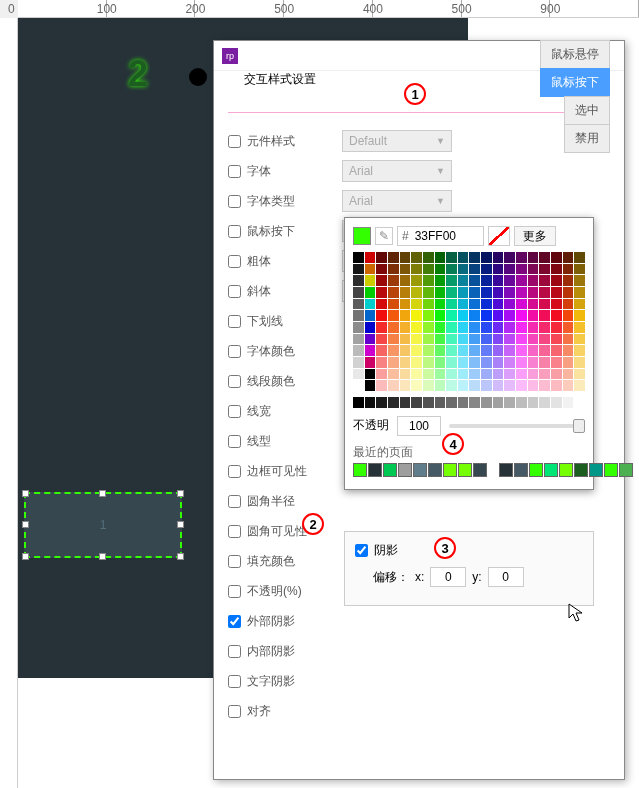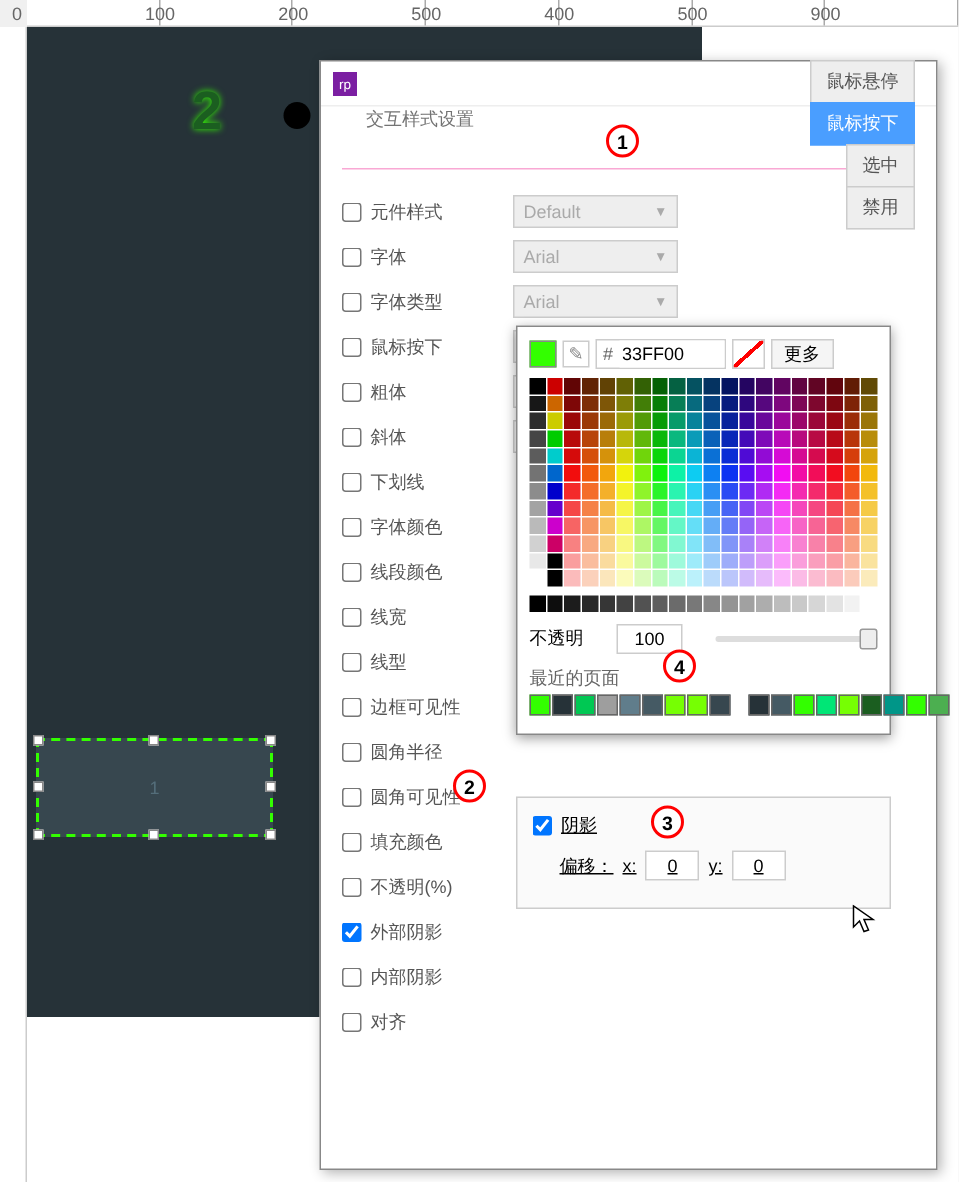--- a/index.html
+++ b/index.html
@@ -19,21 +19,21 @@
 .selbox{position:absolute;top:474px;left:6px;width:158px;height:66px;border:2px dashed #33ff00;background:#37474f;display:flex;align-items:center;justify-content:center;color:#546e7a;font-size:22px;}
 .handle{position:absolute;width:7px;height:7px;background:#fff;border:1px solid #888;}
 .h-tl{top:-4px;left:-4px}.h-tm{top:-4px;left:50%;margin-left:-4px}.h-tr{top:-4px;right:-4px}
 .h-ml{top:50%;left:-4px;margin-top:-4px}.h-mr{top:50%;right:-4px;margin-top:-4px}
 .h-bl{bottom:-4px;left:-4px}.h-bm{bottom:-4px;left:50%;margin-left:-4px}.h-br{bottom:-4px;right:-4px}
 
 
 .dialog{position:absolute;top:40px;left:213px;width:412px;height:740px;background:#fff;border:1px solid #888;box-shadow:2px 2px 8px rgba(0,0,0,0.3);}
 .titlebar{height:30px;display:flex;align-items:center;padding:0 8px;border-bottom:1px solid #eee;}
 .app-icon{width:16px;height:16px;background:#7b1fa2;color:#fff;font-size:9px;display:flex;align-items:center;justify-content:center;margin-right:6px;}
-.titlebar .title{flex:1;color:#737373;margin-top:48px;}
+.titlebar .title{flex:1;color:#000000;margin-top:48px;}
 .closex{width:20px;height:20px;display:flex;align-items:center;justify-content:center;color:#777;cursor:pointer;font-size:16px;}
 
 .tabs{height:34px;display:flex;align-items:flex-end;justify-content:center;gap:0;border-bottom:1px solid #f9a8d4;margin:8px 14px 0;flex-direction:column;}
 .tab{padding:5px 10px;background:#eee;border:1px solid #ccc;margin-bottom:-1px;color:#555;cursor:pointer;}
 .tab.active{background:#4a9eff;color:#fff;border-color:#4a9eff;}
 
 .body{padding:14px 14px 0 14px;height:calc(100% - 120px);overflow:hidden;position:relative;}
 
 .row{display:flex;align-items:center;height:28px;margin-bottom:2px;}
 .row .chk{margin-right:6px;}
@@ -55,34 +55,34 @@
 .hexwrap input{border:none;width:70px;height:18px;padding:0 2px;}
 .nocolor{width:22px;height:20px;border:1px solid #ccc;background:linear-gradient(to top left,transparent 45%,red 45%,red 55%,transparent 55%);}
 .morebtn{height:20px;padding:0 8px;border:1px solid #ccc;background:#f5f5f5;}
 
 .grid{display:grid;grid-template-columns:repeat(20,1fr);gap:1px;margin-bottom:6px;}
 .grid .c{width:100%;padding-top:100%;position:relative;}
 .grid .c div{position:absolute;inset:0;}
 .grayrow{display:grid;grid-template-columns:repeat(20,1fr);gap:1px;margin-bottom:8px;height:11px;}
 .grayrow div{height:100%;}
 
-.opacity{display:flex;align-items:center;gap:22px;margin-bottom:8px;}
+.opacity{display:flex;align-items:center;gap:8px;margin-bottom:8px;}
 .opacity input[type=text]{width:44px;height:20px;border:1px solid #ccc;text-align:center;}
 .slider{flex:1;height:4px;background:#ddd;position:relative;border-radius:2px;}
 .slider .thumb{position:absolute;right:0;top:-5px;width:12px;height:14px;background:#eee;border:1px solid #999;border-radius:2px;}
 
 .recent{margin-bottom:4px;}
 .recent .lbl2{color:#666;font-size:11px;margin-bottom:2px;display:flex;}
 .recent .lbl2 span:first-child{width:130px;}
 .recentrow{display:flex;gap:1px;}
 .recentrow .rc{width:14px;height:14px;border:1px solid #666;}
 
 
 .shadow-panel{position:absolute;top:490px;left:130px;width:250px;border:1px solid #ccc;background:#fafafa;padding:10px;}
-.shadow-panel .srow{display:flex;align-items:center;gap:6px;margin-bottom:8px;text-decoration:underline;}
+.shadow-panel .srow{display:flex;align-items:center;gap:6px;margin-bottom:8px;}
 .shadow-panel input[type=text]{width:36px;height:20px;border:1px solid #ccc;text-align:center;}
 .colorbtn{width:34px;height:20px;border:1px solid #999;background:#33ff00;display:inline-flex;align-items:center;justify-content:flex-end;}
 .colorbtn .drp{width:12px;background:#ddd;height:100%;display:flex;align-items:center;justify-content:center;font-size:8px;color:#555;}
 
 
 .footer{position:absolute;bottom:0;left:0;right:0;padding:12px 14px 14px;border-top:1px solid #ddd;background:#fff;}
 .prev-row{display:flex;align-items:center;margin-bottom:14px;}
 .btnrow{display:flex;justify-content:flex-end;gap:8px;}
 .btn{width:72px;height:24px;border:1px solid #999;background:linear-gradient(#fff,#eee);cursor:pointer;}
 
@@ -251,20 +251,25 @@
         <div class="field"></div>
       </div>
       <div class="row">
         <input type="checkbox" class="chk" checked="" style="">
         <span class="lbl">外部阴影</span>
         <div class="field"></div>
       </div>
       <div class="row">
         <input type="checkbox" class="chk" style="">
         <span class="lbl">内部阴影</span>
+        <div class="field"></div>
+      </div>
+      <div class="row">
+        <input type="checkbox" class="chk" style="">
+        <span class="lbl">文字阴影</span>
         <div class="field"></div>
       </div>
       <div class="row">
         <input type="checkbox" class="chk" style="">
         <span class="lbl">对齐</span>
         <div class="field"></div>
       </div>
     </div>
 
   <div class="colorpicker">

